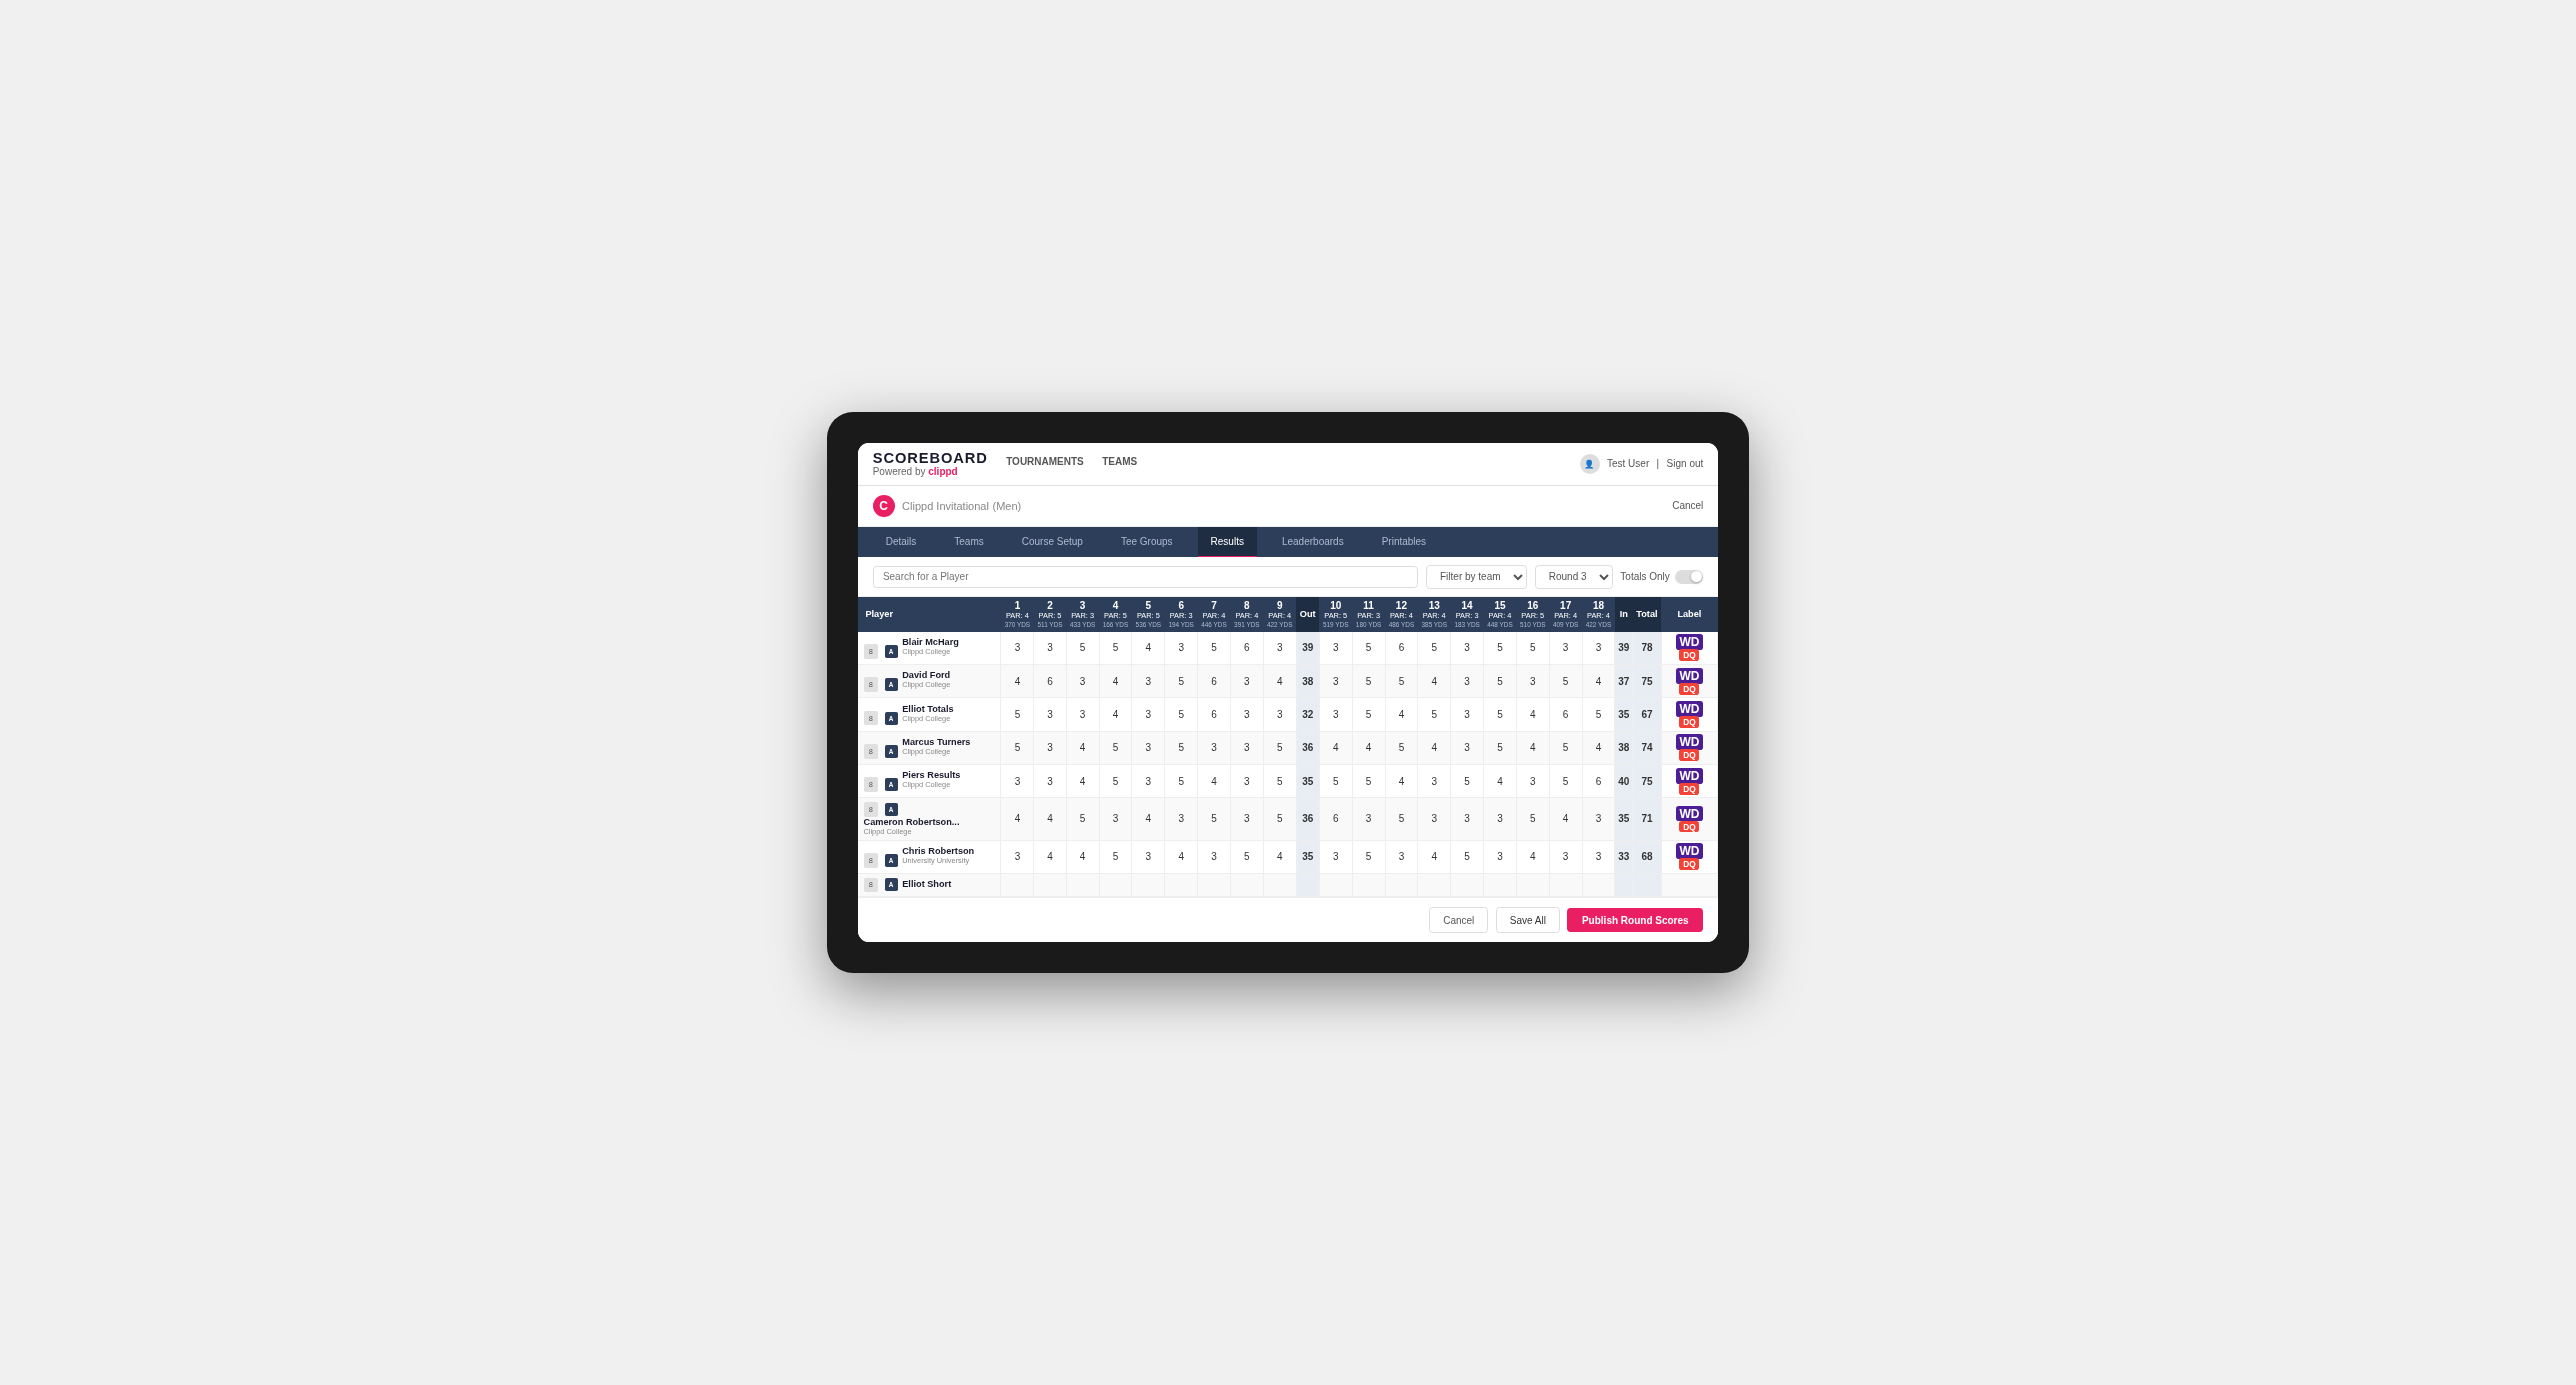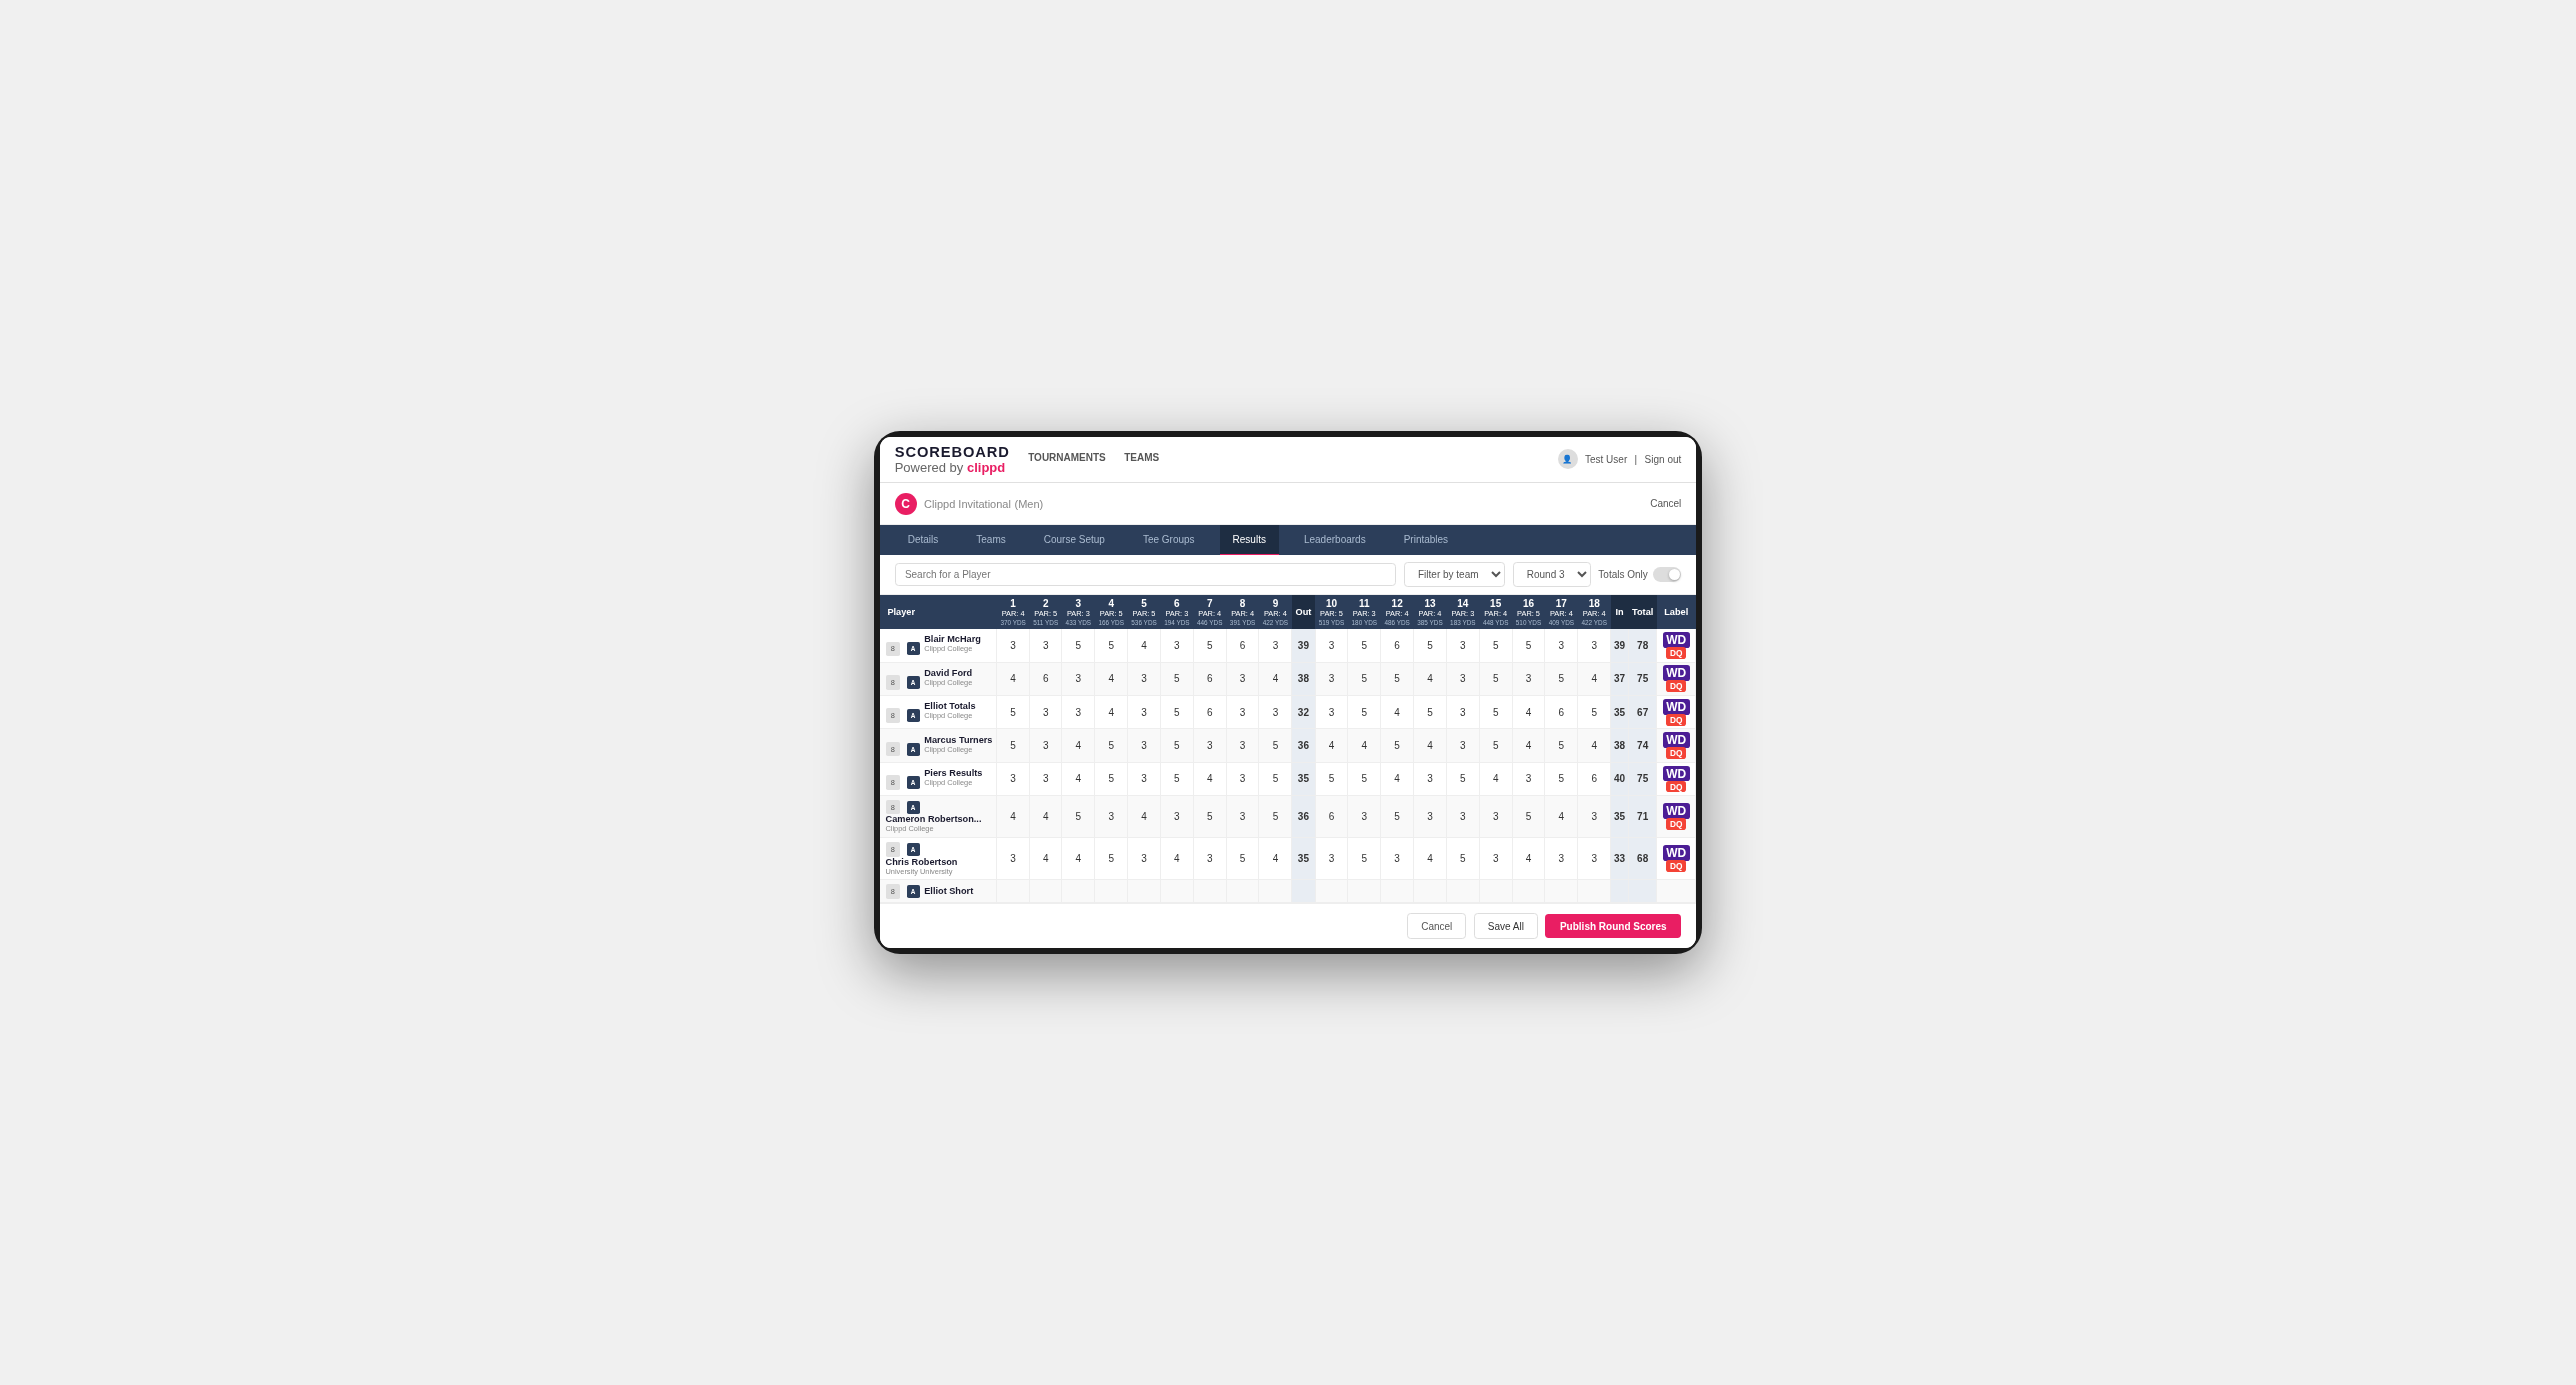--- a/index.html
+++ b/index.html
@@ -15,23 +15,23 @@
     .outer-wrapper {
       position: relative;
       display: flex;
       align-items: center;
       justify-content: center;
       width: 100%;
     }
     .tablet-frame {
       background: #1a1a1a;
       border-radius: 26px;
-      padding: 6px;
+      padding: 31px;
       box-shadow: 0 18.4px 55px rgba(0,0,0,0.4);
-      width: 828px;
+      width: 922px;
       position: relative;
     }
     .tablet-screen {
       background: #fff;
       border-radius: 11px;
       overflow: hidden;
     }
     
     .top-nav {
       background: #fff;
@@ -46,21 +46,21 @@
       flex-direction: column;
     }
     .logo-title {
       font-size: 14.7px;
       font-weight: 800;
       color: #1a1a2e;
       letter-spacing: 0.9px;
       text-transform: uppercase;
     }
     .logo-subtitle {
-      font-size: 13px;
+      font-size: 10px;
       color: #666;
     }
     .logo-subtitle span {
       color: #e91e63;
       font-weight: 700;
     }
     .nav-links {
       display: flex;
       gap: 18.4px;
       margin-left: 18.4px;

